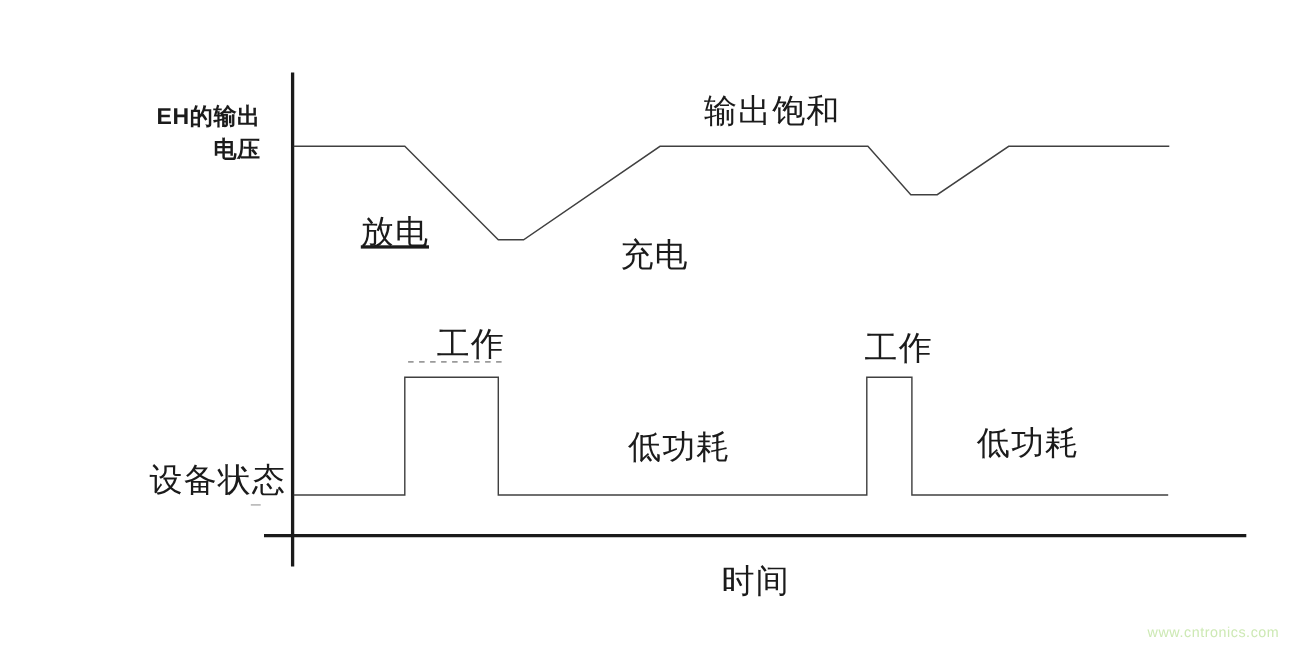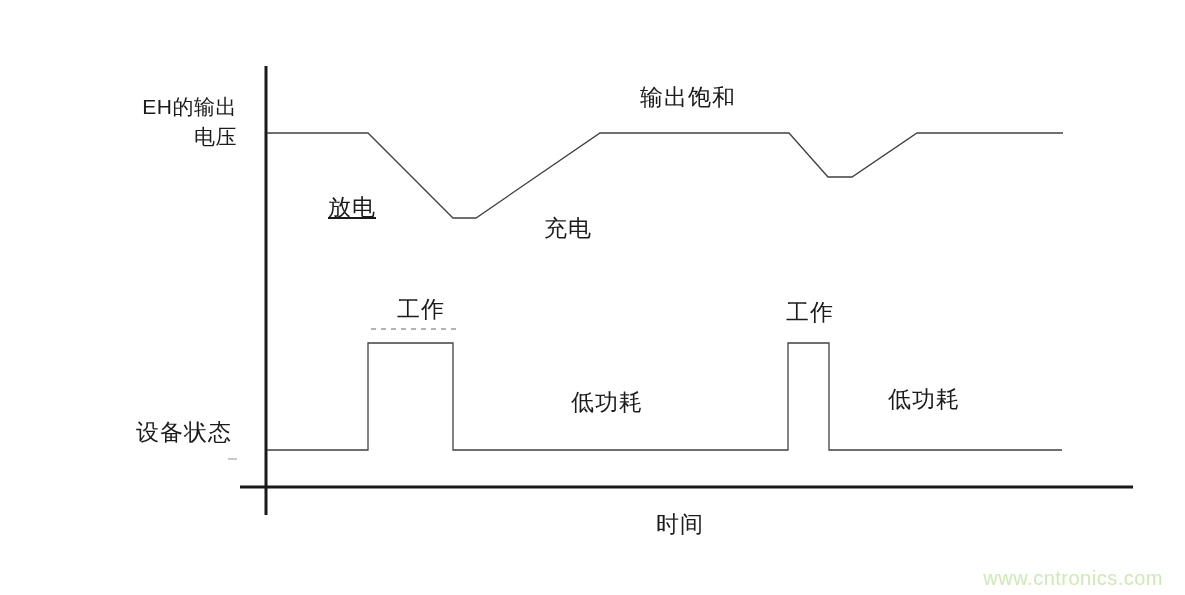--- a/index.html
+++ b/index.html
@@ -3,53 +3,53 @@
 <meta charset="utf-8">
 <style>
   html,body{margin:0;padding:0;}
   body{
     width:1185px;height:595px;background:#ffffff;overflow:hidden;position:relative;
     font-family:"Liberation Sans","DejaVu Sans",sans-serif;
   }
   .stage{position:absolute;left:0;top:0;width:1185px;height:595px;}
   svg.canvas{position:absolute;left:0;top:0;}
   .lbl{
-    position:absolute;font-size:23px;color:#1b1b1b;white-space:nowrap;
+    position:absolute;font-size:30px;color:#1b1b1b;white-space:nowrap;
     letter-spacing:1px;line-height:1.2;
   }
   .lbl.ml{white-space:pre-line;font-size:21px;line-height:1.45;letter-spacing:0.5px;}
   .lbl.ra{text-align:right;transform:translateX(-100%);}
   .watermark{
-    position:absolute;top:567px;right:22px;font-size:20px;letter-spacing:0.5px;
+    position:absolute;top:567px;right:22px;font-size:13px;letter-spacing:0.5px;
     white-space:nowrap;
     margin-left:45px;
   }
 </style>
 </head>
 <body>
 
 <div class="stage">
 
   <svg class="canvas" width="1185" height="595">
       <line x1="266" y1="66" x2="266" y2="515" stroke="#1a1a1a" stroke-width="3"></line>
       <line x1="240" y1="487" x2="1133" y2="487" stroke="#1a1a1a" stroke-width="3"></line>
       <polyline points="267,133 368,133 453,218 476,218 600,133 789,133 828,177 852,177 917,133 1063,133" fill="none" stroke="#404040" stroke-width="1.3"></polyline>
       <polyline points="267,450 368,450 368,343 453,343 453,450 788,450 788,343 829,343 829,450 1062,450" fill="none" stroke="#404040" stroke-width="1.3"></polyline>
       <line x1="371" y1="329" x2="458" y2="329" stroke="#9a9a9a" stroke-width="1.6" stroke-dasharray="5 5"></line>
       <line x1="228" y1="459" x2="237" y2="459" stroke="#b3b3b3" stroke-width="1.4"></line>
     </svg>
 
-  <div class="lbl ml ra" style="left: 237px; top: 92px;">EH的输出
+  <div class="lbl ml ra" style="left: 237px; top: 92px; font-weight: bold;">EH的输出
 电压</div>
 
   <div class="lbl" style="left: 640px; top: 84px;">输出饱和</div>
 
   <div class="lbl" style="left: 328px; top: 194px; text-decoration: underline;">放电</div>
 
-  <div class="lbl" style="left: 544px; top: 215px;">充电</div>
+  <div class="lbl" style="left: 564px; top: 215px;">充电</div>
 
   <div class="lbl" style="left: 397px; top: 296px;">工作</div>
 
   <div class="lbl" style="left: 786px; top: 299px;">工作</div>
 
   <div class="lbl" style="left: 571px; top: 389px;">低功耗</div>
 
   <div class="lbl" style="left: 888px; top: 386px;">低功耗</div>
 
   <div class="lbl" style="left: 136px; top: 419px;">设备状态</div>

